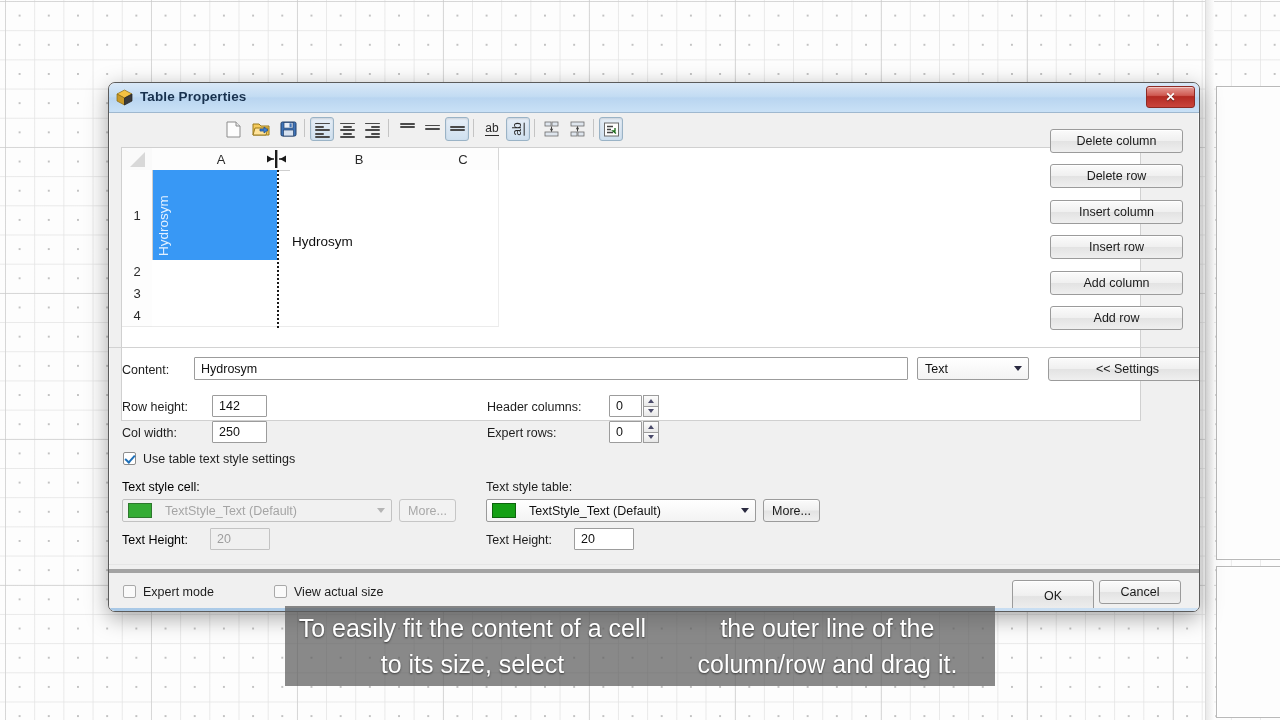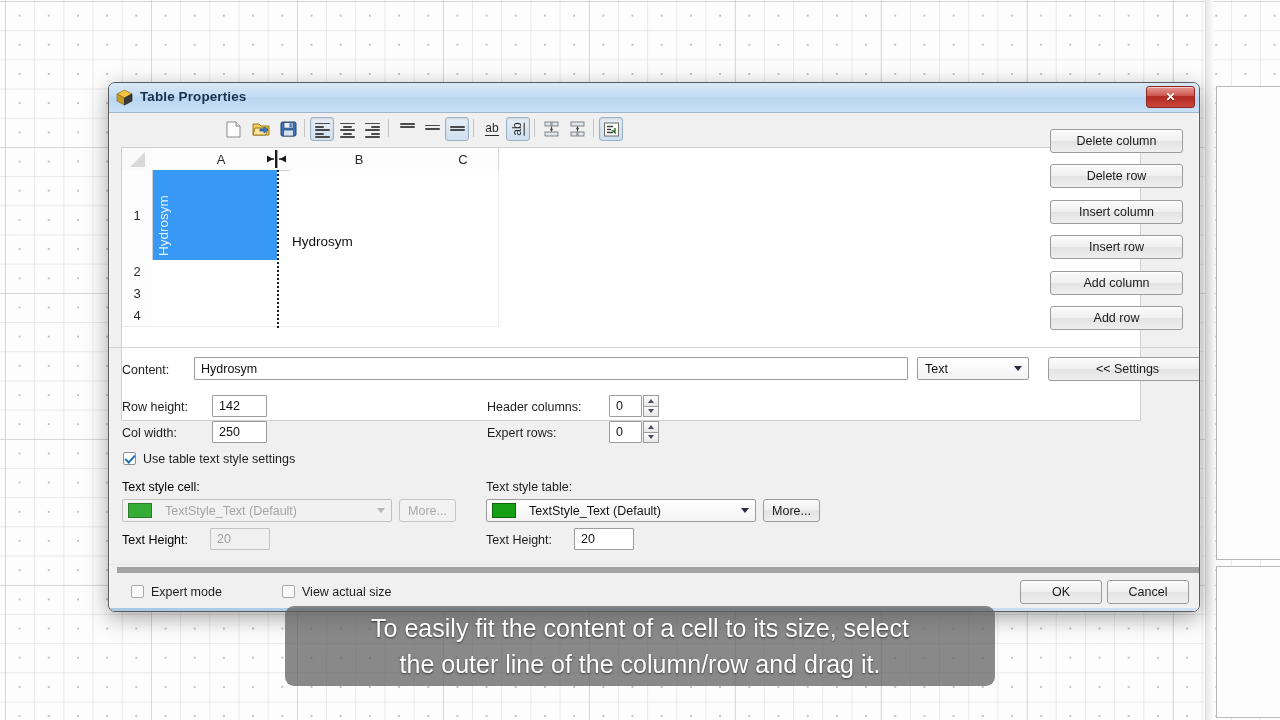--- a/index.html
+++ b/index.html
@@ -229,36 +229,35 @@
   }
   #resize-cursor{
     position:absolute;width:26px;height:18px;
   }
 
   
   .hr{position:absolute;height:1px;background:#d2d2d2;}
   .hr-lite{position:absolute;height:1px;background:#e6e6e6;}
 
   #footer-bar{
-    position:absolute;left:8px;bottom:0;width:1090px;height:38px;
-    background:#f0f0f0;border-top:6px solid #a3a3a3;
+    position:absolute;left:0;bottom:0;width:1090px;height:38px;
+    background:#f0f0f0;border-top:4px solid #a3a3a3;
   }
   #bottom-accent{
     position:absolute;left:0;bottom:0;width:1090px;height:3px;
     background:linear-gradient(to right,#a8c8e6,#cfe2f4);
   }
 
   
   #caption{
     position:absolute;left:285px;top:606px;width:710px;height:80px;
     background:rgba(92,92,92,.72);
-    display:flex;flex-direction:column;align-items:center;justify-content:center;
+    display:flex;align-items:center;justify-content:center;
     color:#ffffff;font-size:25px;line-height:36px;text-align:center;
     text-shadow:0 1px 2px rgba(0,0,0,.6);
-    border-radius:9px;
   }
 </style>
 </head>
 <body>
 
 <div id="canvas-bg"></div>
 <div id="side-panel-strip"></div>
 <div class="side-panel" id="side-panel-top"></div>
 <div class="side-panel" id="side-panel-bottom"></div>
 
@@ -514,21 +513,21 @@
   <div class="txtfield" style="position:absolute;left:465px;top:445px;width:60px;height:22px">20</div>
 
   <div class="hr-lite" style="left:0;top:481px;width:1090px"></div>
   <div id="footer-bar">
     <div class="cbox unchecked" style="left:14px;top:12px"></div>
     <div class="lbl" style="left:34px;top:12px">Expert mode</div>
 
     <div class="cbox unchecked" style="left:165px;top:12px"></div>
     <div class="lbl" style="left:185px;top:12px">View actual size</div>
 
-    <div class="btn" style="position:absolute;left:903px;top:7px;width:82px;height:24px">OK</div>
+    <div class="btn" style="position:absolute;left:903px;top:7px;width:82px;height:32px">OK</div>
     <div class="btn" style="position:absolute;left:990px;top:7px;width:82px;height:24px">Cancel</div>
   </div>
   <div id="bottom-accent"></div>
 </div>
 
 <div id="caption">
   <div>To easily fit the content of a cell to its size, select</div>
   <div>the outer line of the column/row and drag it.</div>
 </div>
 

